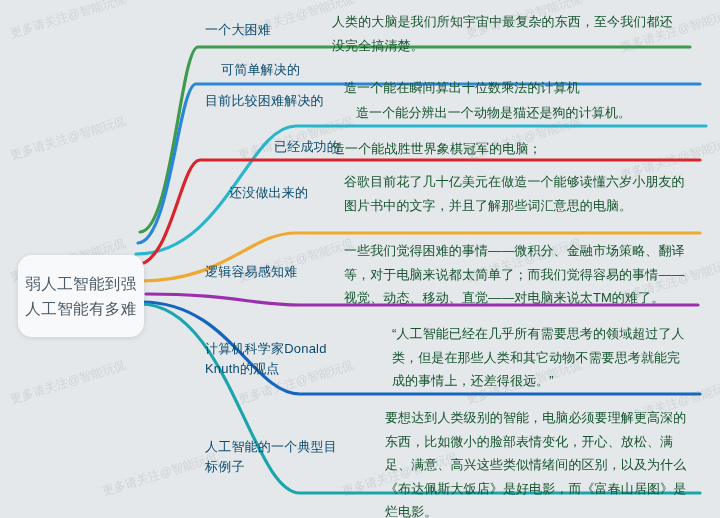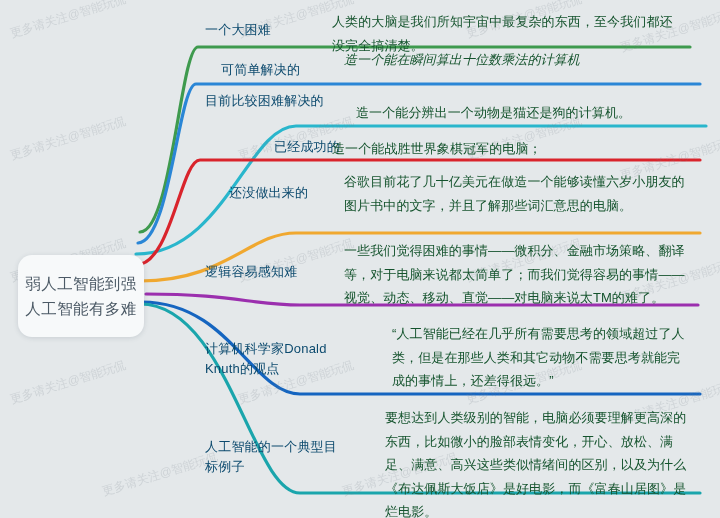--- a/index.html
+++ b/index.html
@@ -111,21 +111,21 @@
   <div class="watermark" style="left:340px;top:466px; transform:rotate(-17deg);">更多请关注@智能玩侃</div>
 
   <div class="center-node">
     <div class="center-label">弱人工智能到强人工智能有多难</div>
   </div>
 
   <div class="topic" style="left:205px; top:20px;  width:135px;">一个大困难</div>
   <div class="detail" style="left:332px; top:10px; width:350px;">人类的大脑是我们所知宇宙中最复杂的东西，至今我们都还没完全搞清楚。</div>
 
   <div class="topic" style="left:221px; top:60px;  width:135px;">可简单解决的</div>
-  <div class="detail" style="left:344px; top:48px; width:350px;font-style:italic;">造一个能在瞬间算出十位数乘法的计算机</div>
+  <div class="detail" style="left:344px; top:76px; width:350px;">造一个能在瞬间算出十位数乘法的计算机</div>
 
   <div class="topic" style="left:205px; top:91px;  width:125px;">目前比较困难解决的</div>
   <div class="detail" style="left:356px; top:101px; width:350px;">造一个能分辨出一个动物是猫还是狗的计算机。</div>
 
   <div class="topic" style="left:205px; top:137px; width:135px;text-align:right;">已经成功的</div>
   <div class="detail" style="left:332px; top:137px; width:350px;">造一个能战胜世界象棋冠军的电脑；</div>
 
   <div class="topic" style="left:205px; top:183px; width:135px;margin-left:24px;">还没做出来的</div>
   <div class="detail" style="left:344px; top:170px; width:348px;">谷歌目前花了几十亿美元在做造一个能够读懂六岁小朋友的图片书中的文字，并且了解那些词汇意思的电脑。</div>
 

